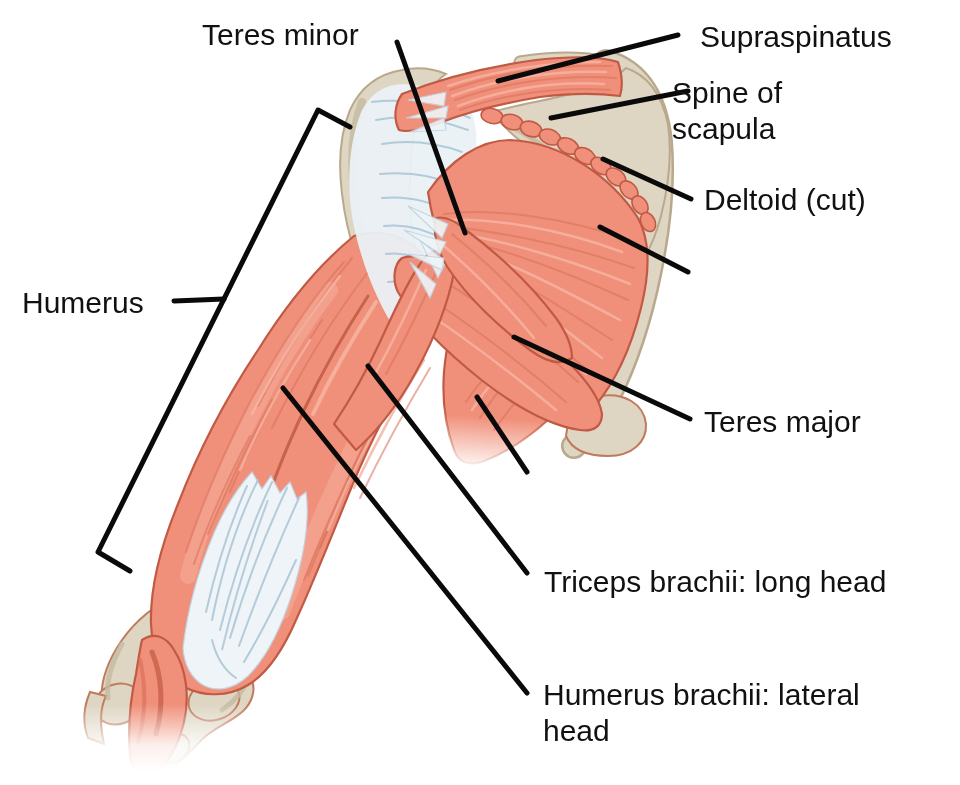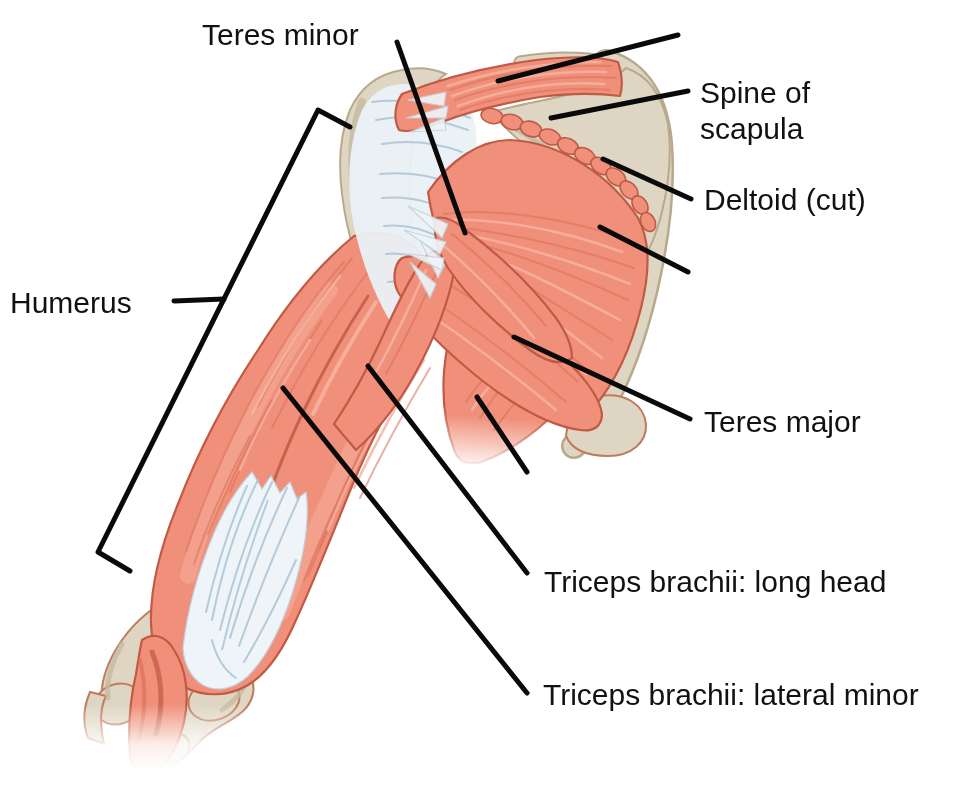--- a/index.html
+++ b/index.html
@@ -256,20 +256,21 @@
     <path class="leader" d="M 690,419 L 514,337"></path>
     <path class="leader" d="M 527,472 L 477,397"></path>
     <path class="leader" d="M 527,573 L 368,366"></path>
     <path class="leader" d="M 527,693 L 283,388"></path>
     <path class="leader" d="M 350,127 L 318,110 L 98,552 L 130,571"></path>
     <path class="leader" d="M 174,301 L 224,299"></path>
   </g>
 </svg>
 
   <div class="lbl" style="left:202px;top:17px">Teres minor</div>
-  <div class="lbl" style="left:700px;top:75px">Spine of
+  <div class="lbl" style="left:700px;top:19px">Supraspinatus</div>
+  <div class="lbl" style="left:672px;top:75px">Spine of
 scapula</div>
   <div class="lbl" style="left:704px;top:182px">Deltoid (cut)</div>
-  <div class="lbl" style="left:10px;top:285px">Humerus</div>
+  <div class="lbl" style="left:22px;top:285px">Humerus</div>
   <div class="lbl" style="left:704px;top:404px">Teres major</div>
   <div class="lbl" style="left:544px;top:564px">Triceps brachii: long head</div>
-  <div class="lbl" style="left:543px;top:677px">Triceps brachii: lateral minor</div>
+  <div class="lbl" style="left:543px;top:677px">Humerus brachii: lateral head</div>
 </div>
 
 </body></html>

